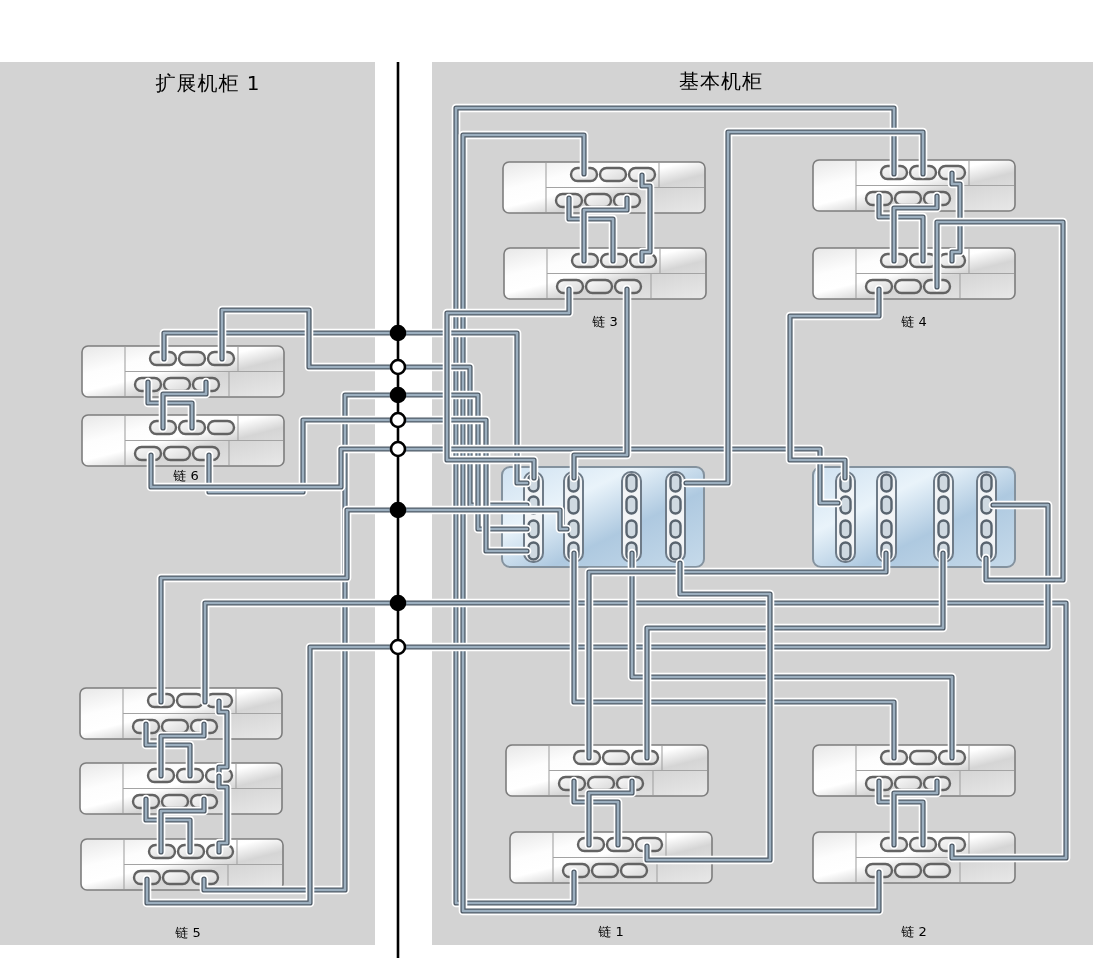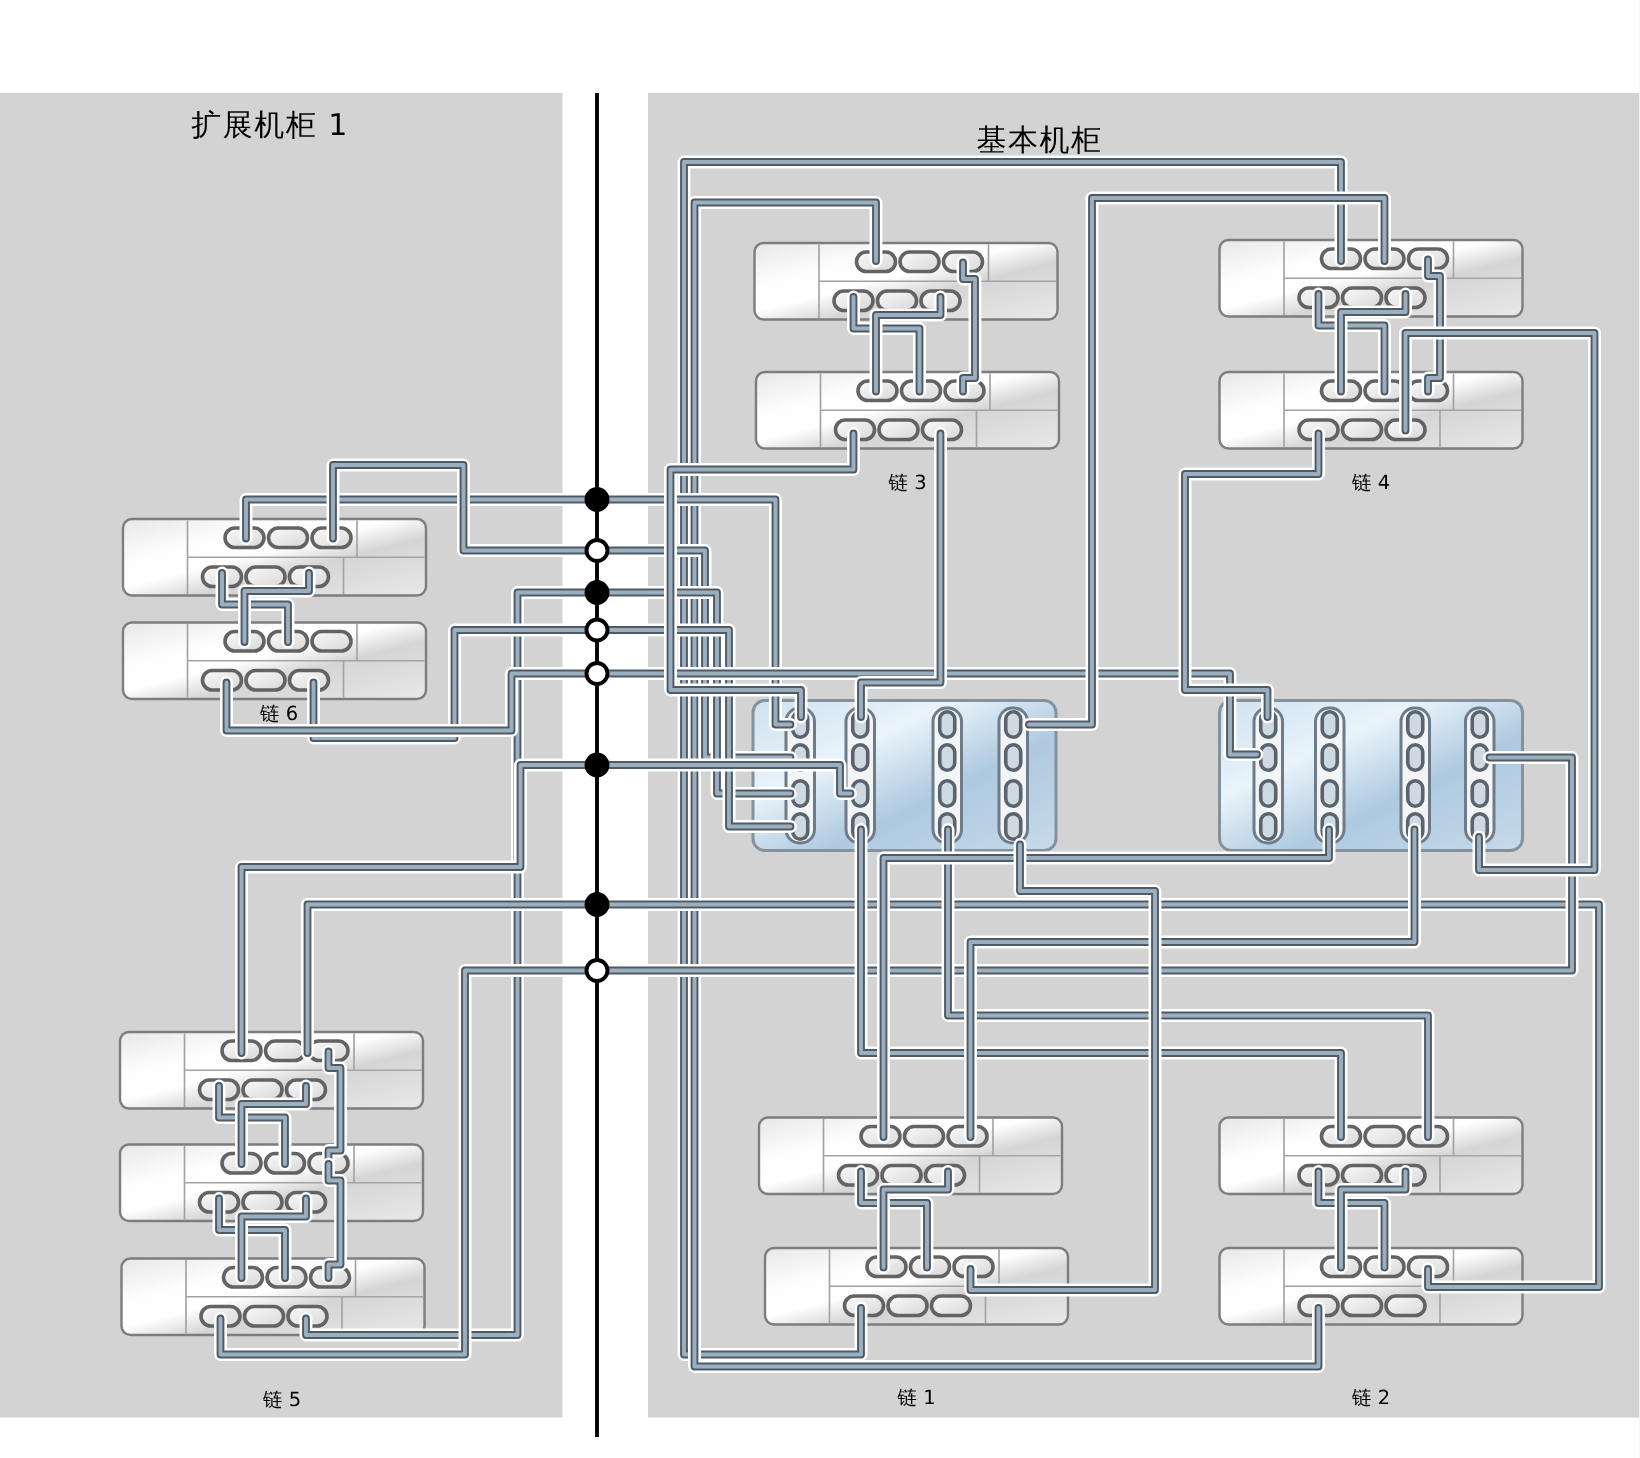--- a/index.html
+++ b/index.html
@@ -2,32 +2,32 @@
 <html><head>
 <meta charset="utf-8">
 <style>
   html,body{margin:0;padding:0;background:#ffffff;}
   .stage{position:relative;width:1093px;height:972px;background:#fff;overflow:hidden;
          font-family:"DejaVu Sans","Liberation Sans",sans-serif;}
   .panel{position:absolute;top:62px;height:883px;background:#d3d3d3;}
   .panel.left{left:0;width:375px;}
   .panel.right{left:432px;width:661px;}
   .cab-title{position:absolute;top:70px;font-size:20px;font-weight:500;color:#000;
-             transform:translateX(-50%);white-space:nowrap;letter-spacing:1px;}
+             transform:translateX(-50%);white-space:nowrap;letter-spacing:1px;margin-left:28px;}
   svg.overlay{position:absolute;left:0;top:0;}
   text.chain-label{font-family:"DejaVu Sans","Liberation Sans",sans-serif;font-size:13px;fill:#000;}
 </style>
 </head>
 <body>
 
 <div class="stage">
   <div class="panel left"></div>
   <div class="panel right"></div>
   <div class="cab-title" style="left:180px;">扩展机柜 1</div>
-  <div class="cab-title" style="left:693px;top:80px;">基本机柜</div>
+  <div class="cab-title" style="left:693px;top:68px;">基本机柜</div>
   <svg class="overlay" id="diagram-svg" width="1093" height="972">
       <defs>
         <linearGradient id="shelfG" x1="0" y1="0" x2="1" y2="1">
           <stop offset="0" stop-color="#e7e7e7"></stop>
           <stop offset="0.28" stop-color="#fdfdfd"></stop>
           <stop offset="0.45" stop-color="#ffffff"></stop>
           <stop offset="0.62" stop-color="#d5d5d5"></stop>
           <stop offset="1" stop-color="#e8e8e8"></stop>
         </linearGradient>
         <linearGradient id="ctrlG" x1="0" y1="0" x2="1" y2="1">

